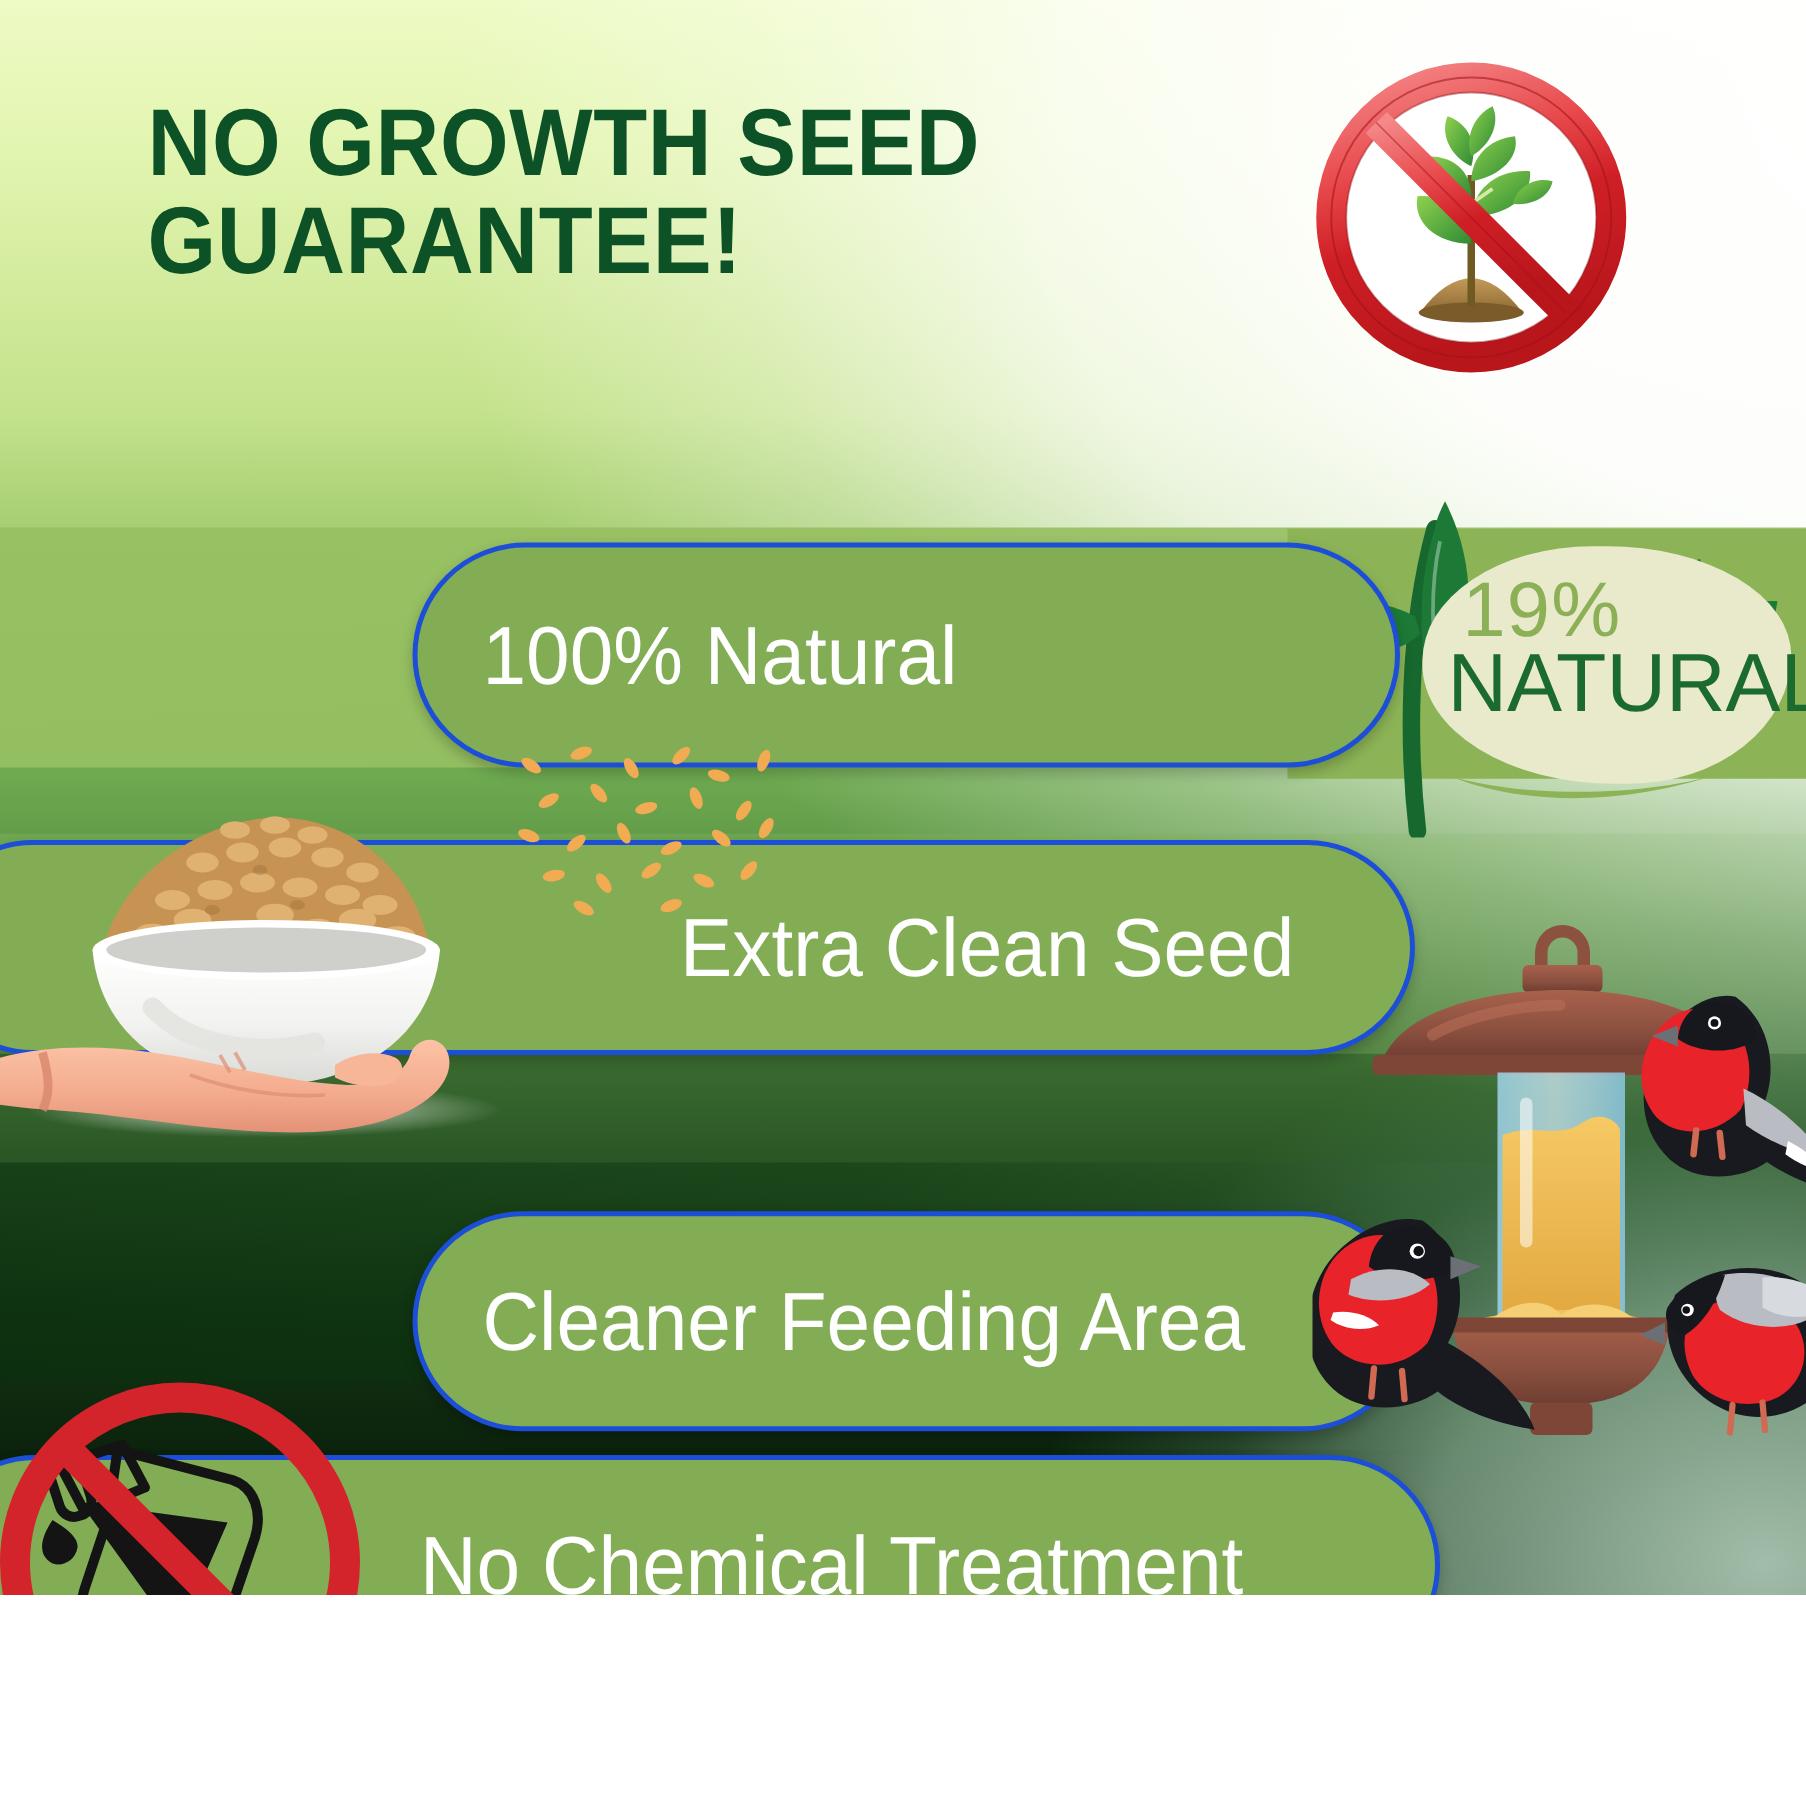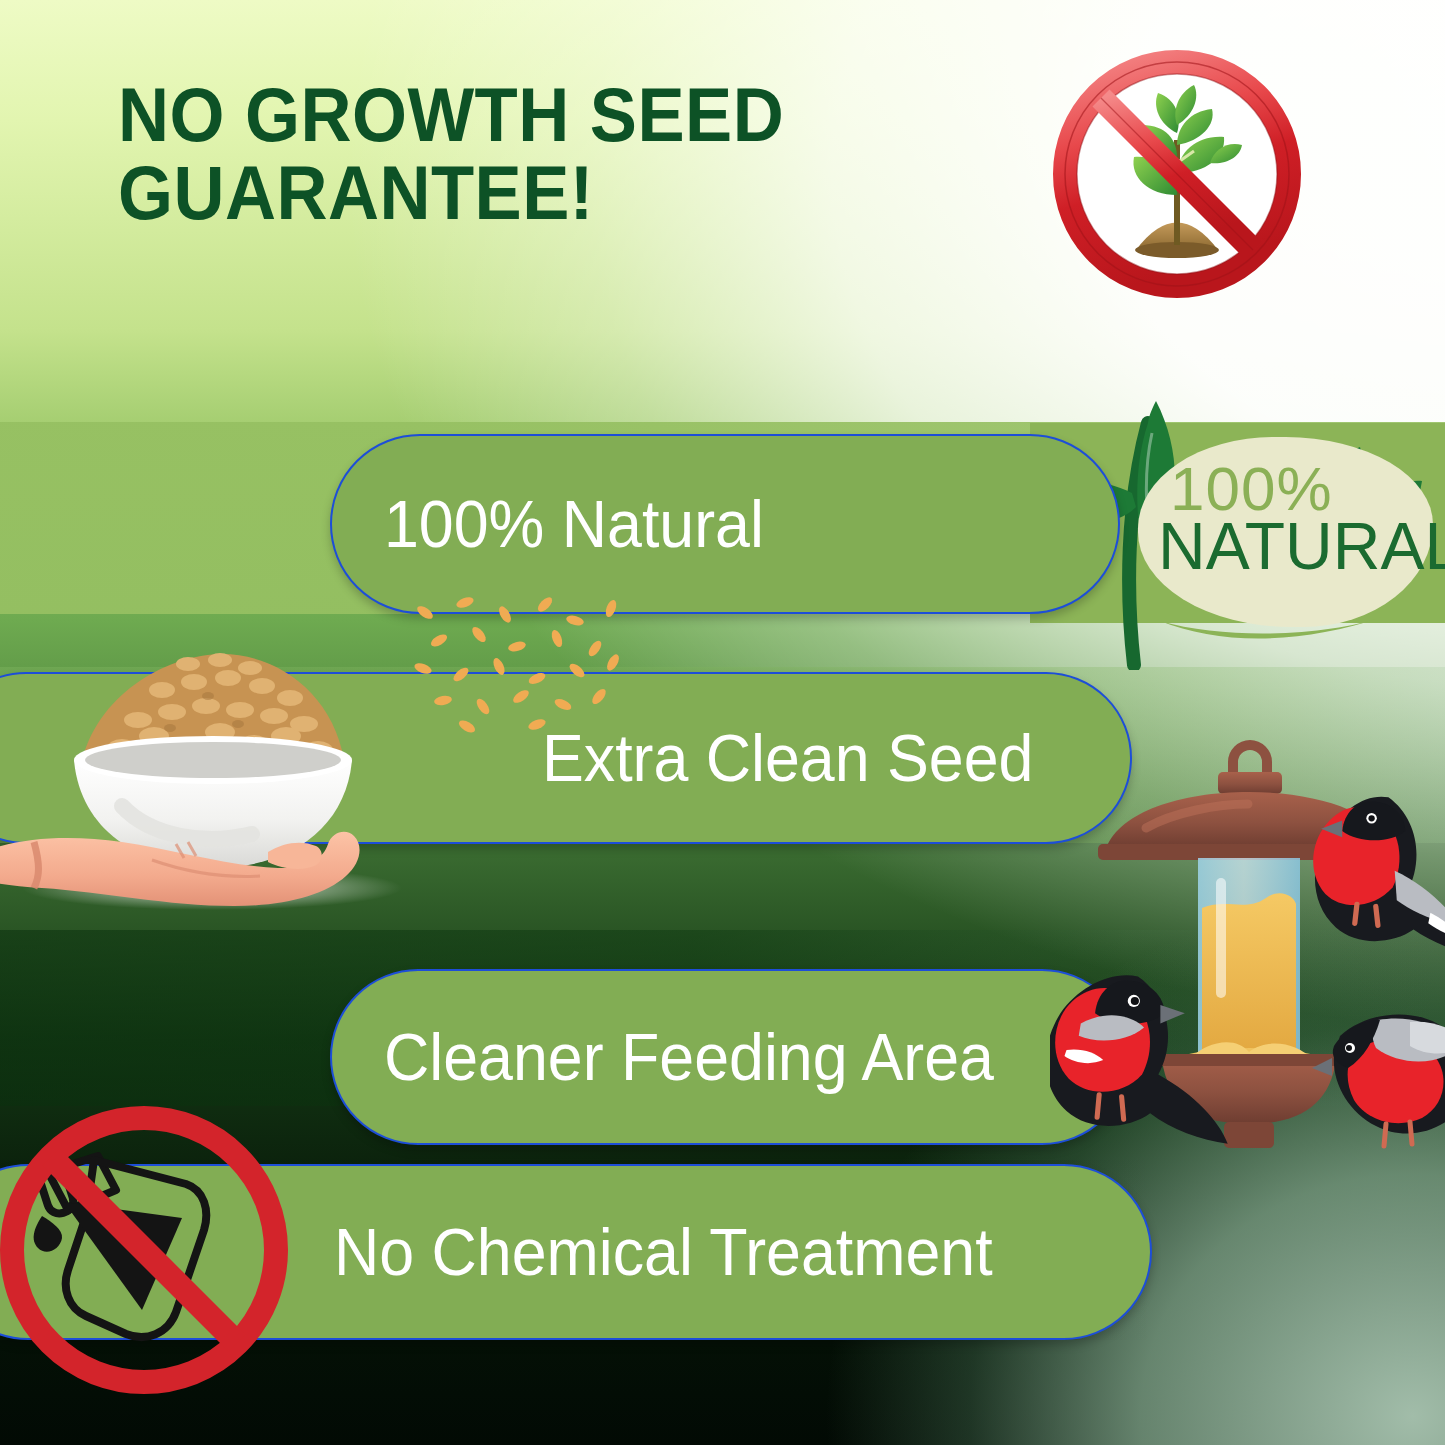--- a/index.html
+++ b/index.html
@@ -1,21 +1,21 @@
 <!DOCTYPE html>
 <html><head>
 <meta charset="utf-8">
 <style>
   * { margin:0; padding:0; box-sizing:border-box; }
   html, body { width:1445px; height:1445px; overflow:hidden; background:#fff; }
   body { font-family:"Liberation Sans", sans-serif; }
 
   #stage {
     position:relative;
-    width:1445px; height:1445px;
+    width:1445px; height:1276px;
     overflow:hidden;
     background:#ffffff;
   }
 
   
   .bg-base {
     position:absolute; inset:0;
     background:
       linear-gradient(to bottom,
         rgba(238,251,197,1) 0px,
@@ -67,21 +67,21 @@
     text-transform:uppercase;
     transform:scaleX(0.93);
     transform-origin:left top;
   }
 
   
   .pill {
     position:absolute;
     display:flex; align-items:center;
     background:#82ad54;
-    border:2px solid #1d4ed8;
+    border:4px solid #1d4ed8;
     box-shadow:0 5px 10px rgba(0,0,0,0.22);
     color:#ffffff;
     font-family:"Liberation Sans Narrow","Liberation Sans", sans-serif;
     font-weight:400;
     white-space:nowrap;
   }
   .pill span { transform:scaleX(0.95); transform-origin:left center; display:block; }
 
   .pill-1 { left:330px; top:434px;  width:790px;  height:180px; border-radius:90px;
             padding-left:52px; font-size:66px; }
@@ -198,21 +198,21 @@
 
       <path d="M118 78 C104 120 104 175 116 215 C150 180 155 112 126 56 C123 62 119 70 118 78 Z" fill="#1d7a36"></path>
       <path d="M122 88 C114 124 115 168 122 200" stroke="#ffffff" stroke-width="3" fill="none" opacity="0.35"></path>
 
       <path d="M102 148 C70 132 36 132 12 150 C42 182 84 184 106 162 Z" fill="#1d7a36"></path>
 
       <path d="M268 190 C272 150 296 116 330 102 C342 142 326 184 290 200 Z" fill="#1d7a36"></path>
       <path d="M308 190 C326 156 360 134 392 136 C386 178 352 202 318 200 Z" fill="#1d7a36"></path>
     </svg>
     <div class="blob"></div>
-    <div class="t100">100%</div>
+    <div class="t100">19%</div>
     <div class="tnat">NATURAL</div>
     <svg style="position:absolute;left:0;top:0;pointer-events:none" viewBox="0 0 415 325" width="415" height="325">
       <path d="M130 276 C190 300 270 300 352 272 C300 290 200 296 130 276 Z" fill="#8cb457"></path>
     </svg>
   </div>
 
   <div class="pill pill-1">
     <span>100% Natural</span>
   </div>
   <div class="pill pill-2">

